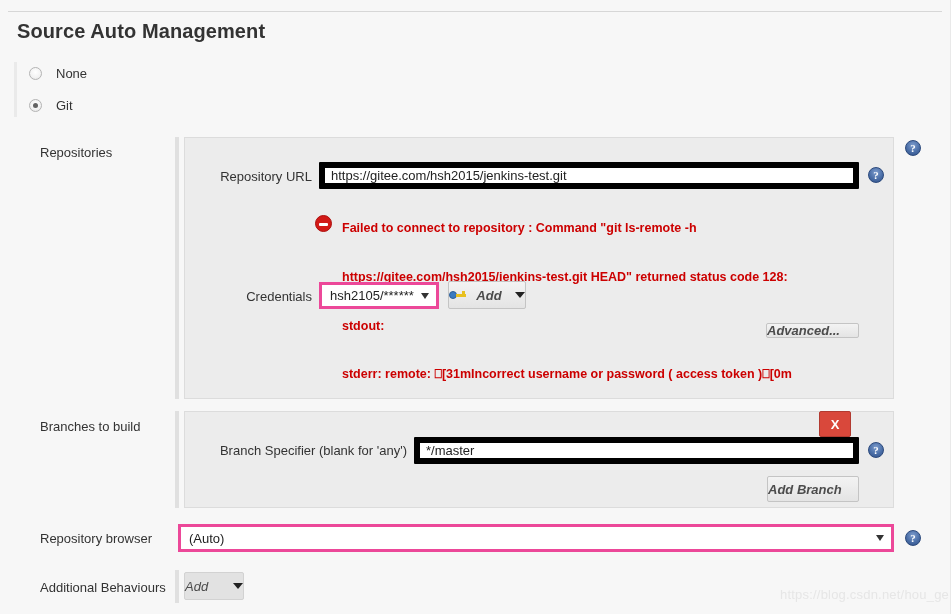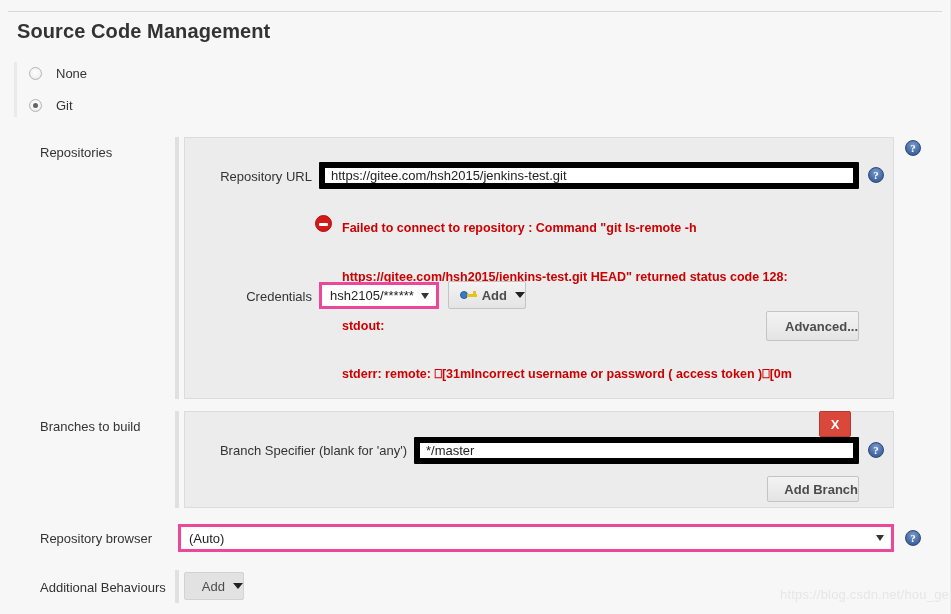--- a/index.html
+++ b/index.html
@@ -207,23 +207,24 @@
     position: absolute;
     background: linear-gradient(#f3f3f3, #e4e4e4);
     border: 1px solid #c4c4c4;
     border-radius: 2px;
     font-family: "Liberation Sans", sans-serif;
     font-size: 13px;
     font-weight: bold;
     color: #4c4c4c;
     display: flex;
     align-items: center;
-    justify-content: flex-end;
+    justify-content: space-between;
     cursor: pointer;
     white-space: nowrap;
+    font-style: italic;
   }
   .btn.flat {
     background: #e2e2e2;
     border: 1px solid #d2d2d2;
     font-weight: normal;
     color: #4c4c4c;
   }
   .btn .caret {
     margin-left: 8px;
     width: 0; height: 0;
@@ -294,21 +295,21 @@
     width: 1px;
     height: 614px;
     background: #e9e9e9;
   }
 </style>
 </head>
 <body>
 
 <div class="top-rule"></div>
 
-<div class="page-title">Source Code Management</div>
+<div class="page-title">Source Auto Management</div>
 
 <div class="radio-group">
   <div class="radio-row">
     <span class="radio-mark"></span>
     <span class="radio-label">None</span>
   </div>
   <div class="radio-row">
     <span class="radio-mark checked"></span>
     <span class="radio-label">Git</span>
   </div>
@@ -343,21 +344,21 @@
   <div class="btn" style="left:263px; top:143px; width:78px; height:28px;">
     <span class="key-icon">
       <span class="bow"></span>
         <span class="shaft"></span>
         <span class="tooth"></span>
     </span>
     <span>Add</span>
     <span class="caret"></span>
   </div>
 
-  <div class="btn" style="left:581px; top:173px; width:93px; height:30px;">
+  <div class="btn" style="left:581px; top:185px; width:93px; height:15px;">
     <span>Advanced...</span>
   </div>
 </div>
 
 <div class="section-label" style="left:40px; top:419px;">Branches to build</div>
 
 <div class="grip" style="left:175px; top:411px; height:97px;"></div>
 
 <div class="panel" style="left:184px; top:411px; width:710px; height:97px;">
 

